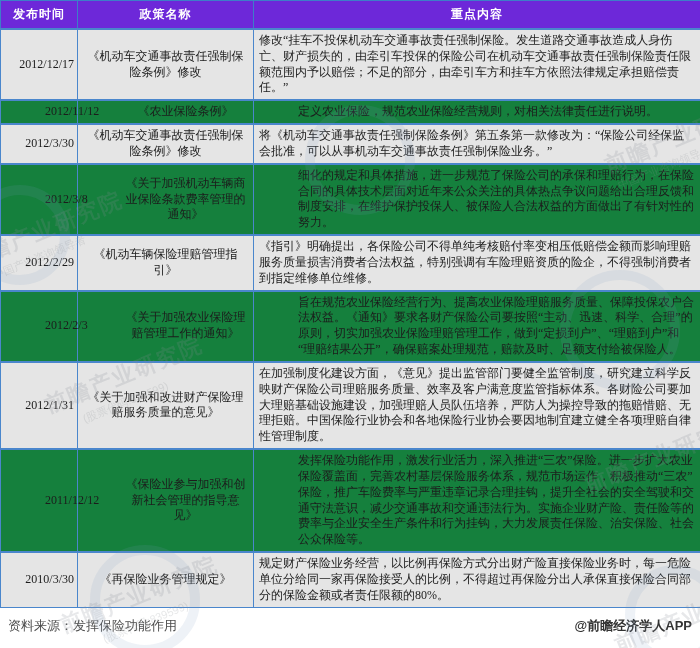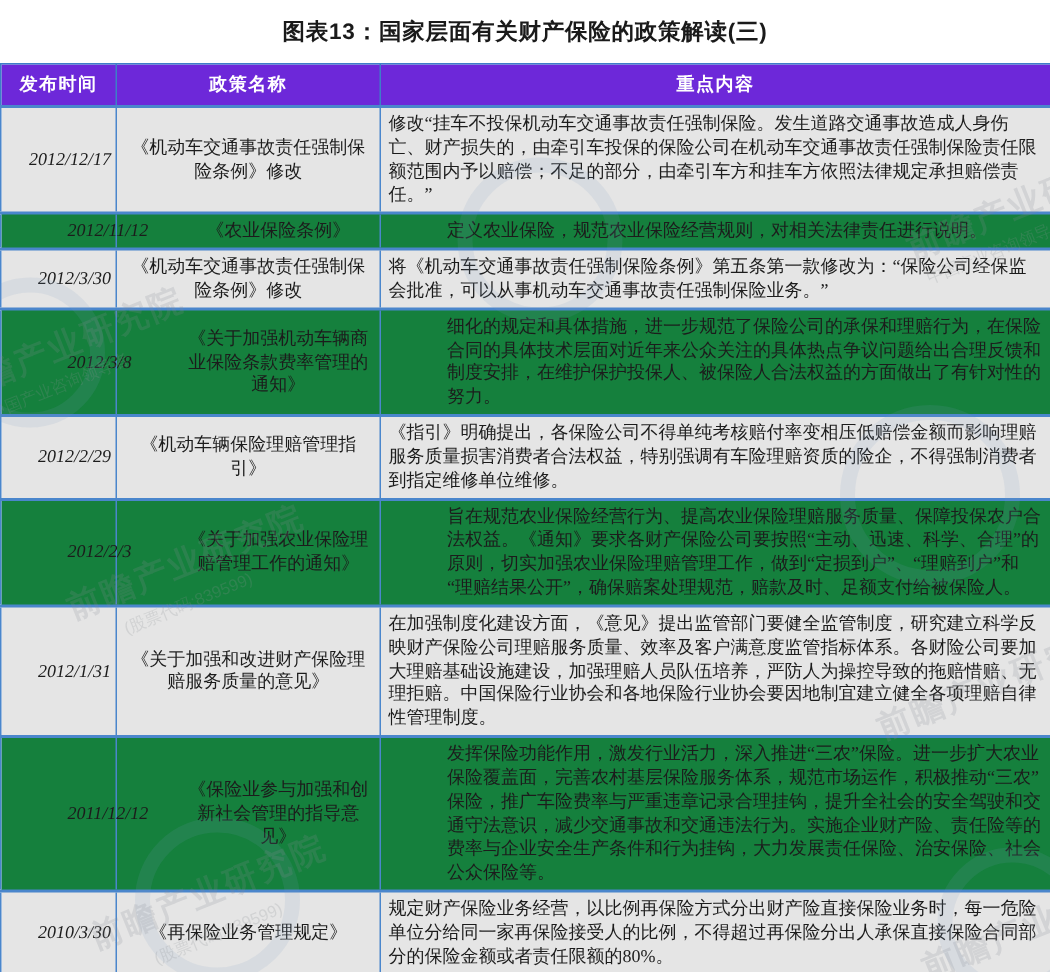--- a/index.html
+++ b/index.html
@@ -47,21 +47,20 @@
     color: #1c1c1c;
     line-height: 1.32;
     vertical-align: middle;
     word-break: break-all;
   }
   td.c-date {
     text-align: right;
     padding: 3px 3px 3px 2px;
     font-family: "Liberation Serif", "DejaVu Serif", serif;
     white-space: nowrap;
-    font-style: italic;
   }
   td.c-policy { padding: 3px 4px; text-align: center; }
   td.c-content { padding: 3px 6px 3px 5px; text-align: left; }
   tr.alt td { background: #e5e5e5; }
   tr.norm td { background: #15803d; padding-left: 44px; }
   
   .footer {
     display: flex;
     justify-content: space-between;
     align-items: center;
@@ -121,21 +120,20 @@
     <span class="wm-text" style="left:40px; top:360px;">前瞻产业研究院</span>
     <span class="wm-sub" style="left:80px; top:395px;">(股票代码:839599)</span>
     <span class="wm-text" style="left:600px; top:120px;">前瞻产业研究院</span>
     <span class="wm-sub" style="left:615px; top:160px;">中国产业咨询领导者</span>
     <span class="wm-text" style="left:580px; top:440px;">前瞻产业研究院</span>
     <span class="wm-text" style="left:55px; top:580px;">前瞻产业研究院</span>
     <span class="wm-sub" style="left:100px; top:615px;">(股票代码:839599)</span>
     <span class="wm-text" style="left:610px; top:600px;">前瞻产业研究院</span>
   </div>
 
-  <div class="title">图表13：国家层面有关财产保险的政策解读(三)</div>
 
   <table class="policy-table">
     <colgroup>
       <col style="width:77px">
       <col style="width:176px">
       <col style="width:447px">
     </colgroup>
     <thead>
       <tr>
         <th>发布时间</th>

